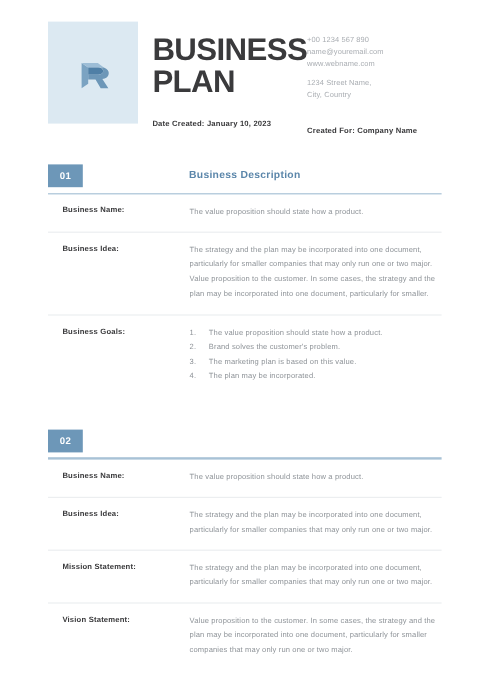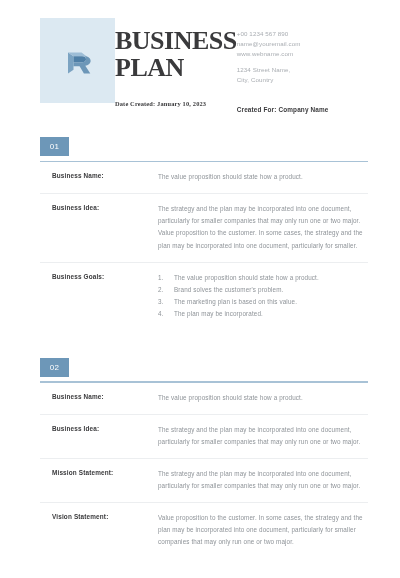--- a/index.html
+++ b/index.html
@@ -15,21 +15,21 @@
   .header { display:flex; align-items:flex-start; padding:18px 32px 0 40px; }
 
   .logo-box {
     width:75px; height:85px;
     background:#dce9f2;
     display:flex; align-items:center; justify-content:center;
     flex:0 0 auto;
   }
   .logo-box svg { display:block; }
 
-  .title-col { flex:1 1 auto; padding-left:0; padding-top:10px;font-family:Liberation Serif, serif; }
+  .title-col { flex:1 1 auto; padding-left:12px; padding-top:10px; }
   .doc-title {
     font-size:26px; line-height:1.02;
     font-weight:bold; letter-spacing:-0.5px;
     color:#3a3a3c; text-transform:uppercase;
   }
   .date-line {
     margin-top:19px;
     font-size:6.4px; font-weight:bold; letter-spacing:0.15px;
     color:#3a3a3c; white-space:nowrap;
   }
@@ -53,21 +53,21 @@
   .section { padding:0 32px 0 40px; }
   .section-01 { margin-top:24px; }
   .section-02 { margin-top:28px; }
 
   .section-head { position:relative; height:25px; }
   .badge {
     position:absolute; left:0; top:0;
     width:29px; height:19px;
     background:#6d97b8;
     color:#ffffff;
-    font-size:8px; font-weight:normal; letter-spacing:0.3px;
+    font-size:8px; font-weight:bold; letter-spacing:0.3px;
     display:flex; align-items:center; justify-content:center;
   }
   .section-title {
     position:absolute; left:0; right:0; top:3px;
     text-align:center;
     font-size:8.6px; font-weight:bold; letter-spacing:0.25px;
     color:#5b86aa;
   }
   .head-rule {
     position:absolute; left:0; right:0; bottom:0;
@@ -124,20 +124,21 @@
       <div class="contact-line">www.webname.com</div>
       <div class="contact-line contact-gap">1234 Street Name,</div>
       <div class="contact-line">City, Country</div>
       <div class="created-for">Created For: Company Name</div>
     </div>
   </div>
 
   <div class="section section-01">
     <div class="section-head">
       <div class="badge">01</div>
+      <div class="section-title">Business Description</div>
       <div class="head-rule"></div>
     </div>
 
     <div class="row">
       <div class="row-label">Business Name:</div>
       <div class="row-value">The value proposition should state how a product.</div>
     </div>
 
     <div class="row">
       <div class="row-label">Business Idea:</div>

